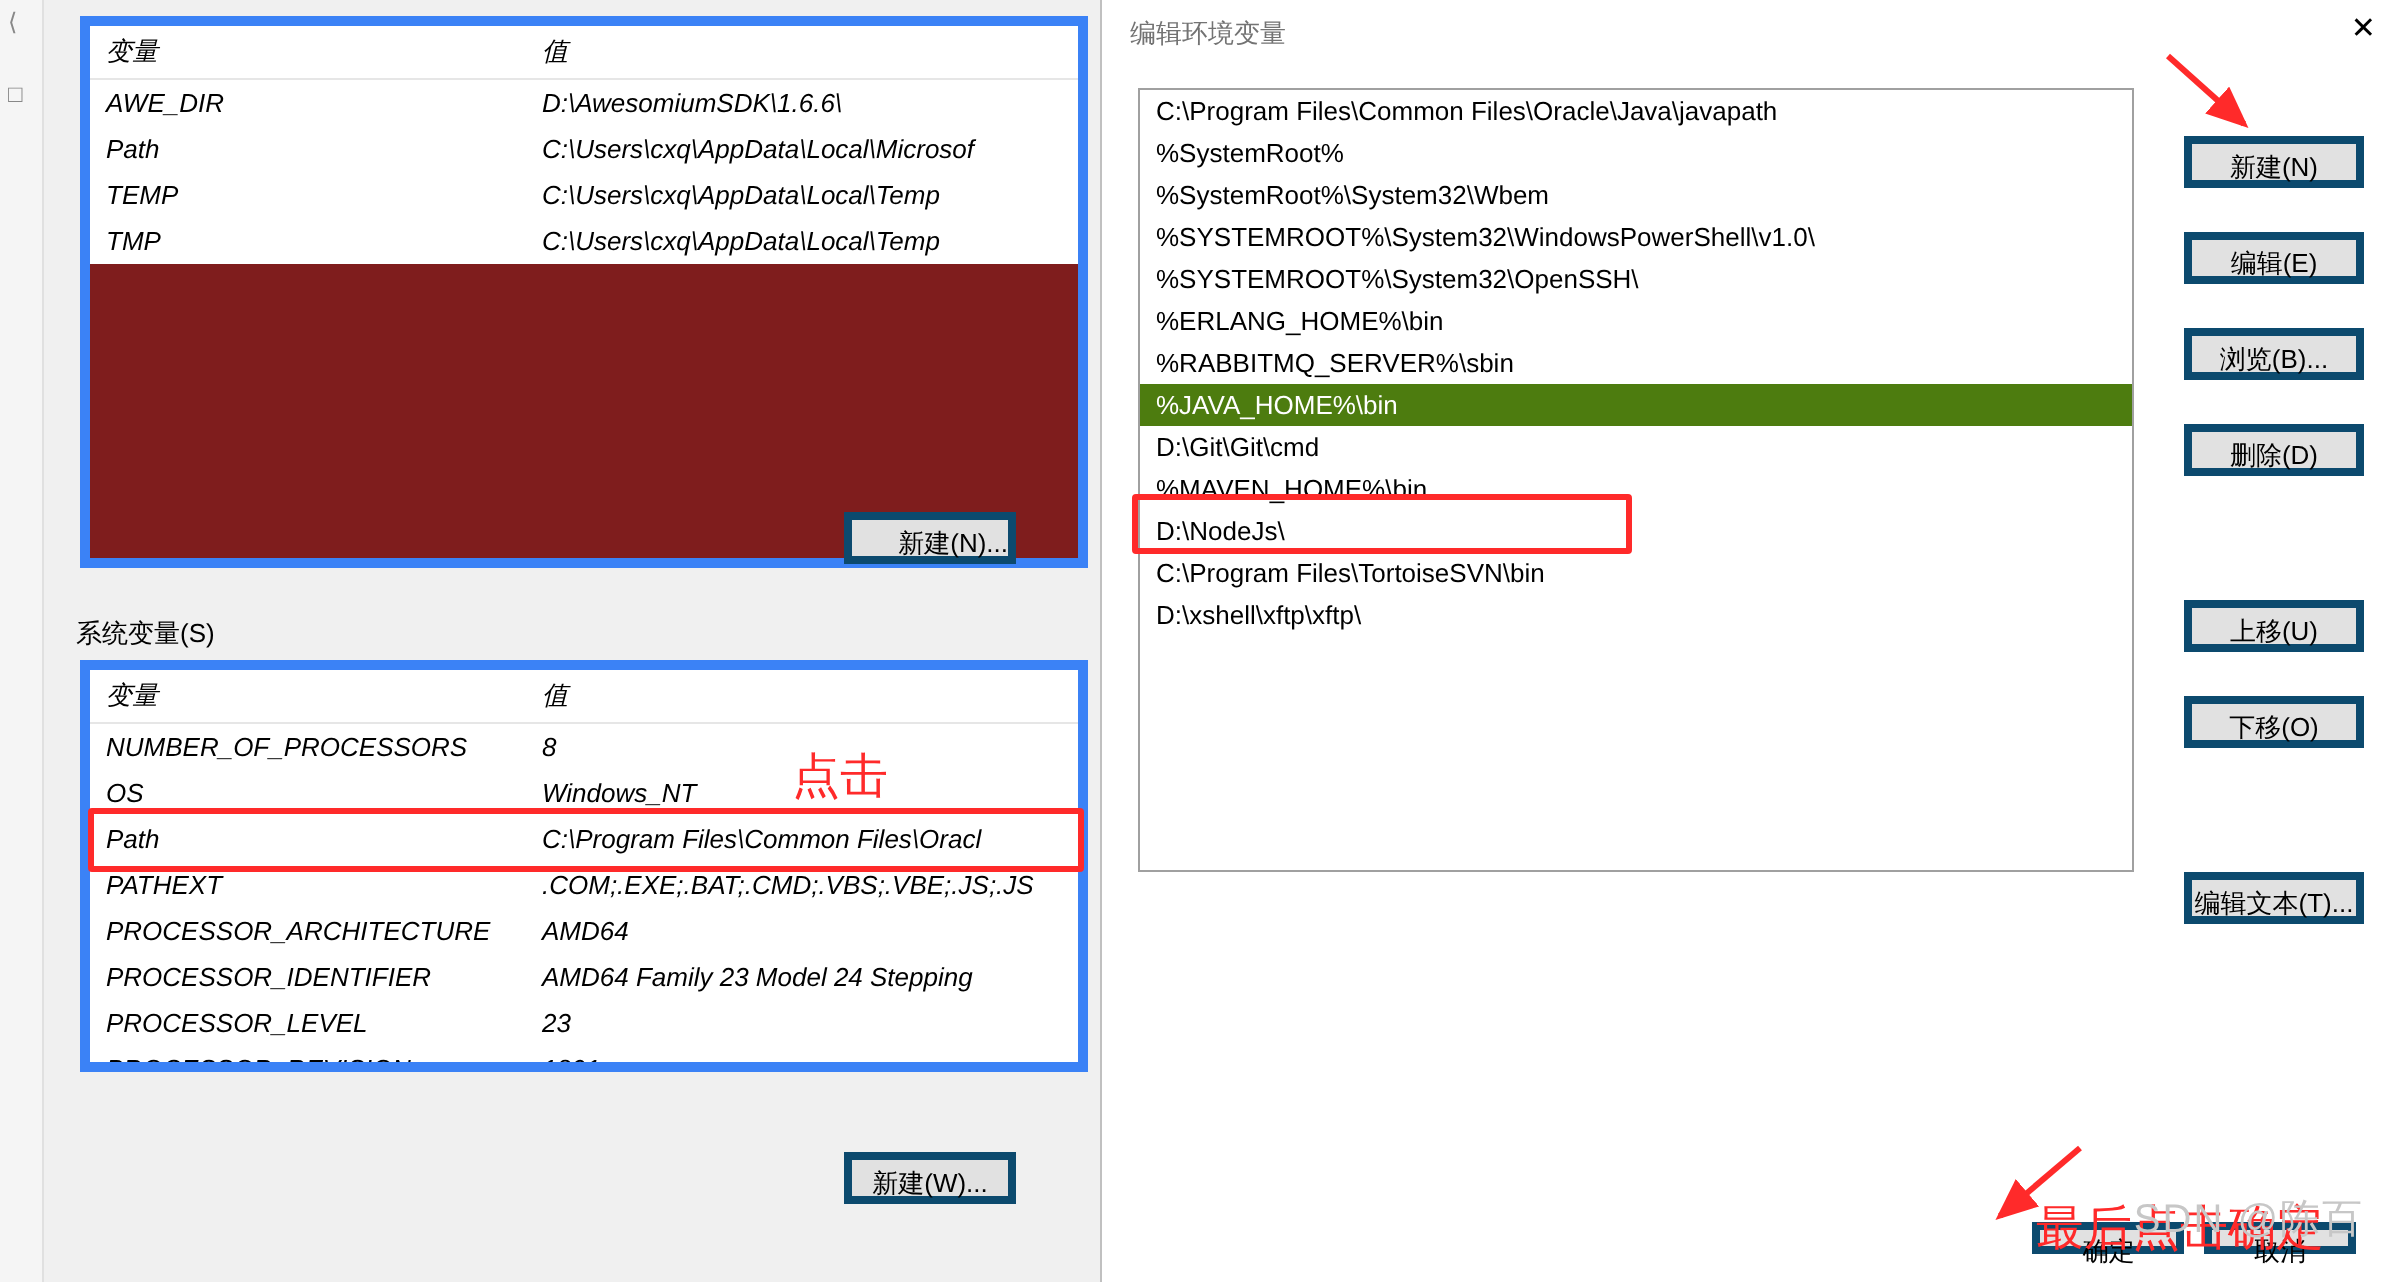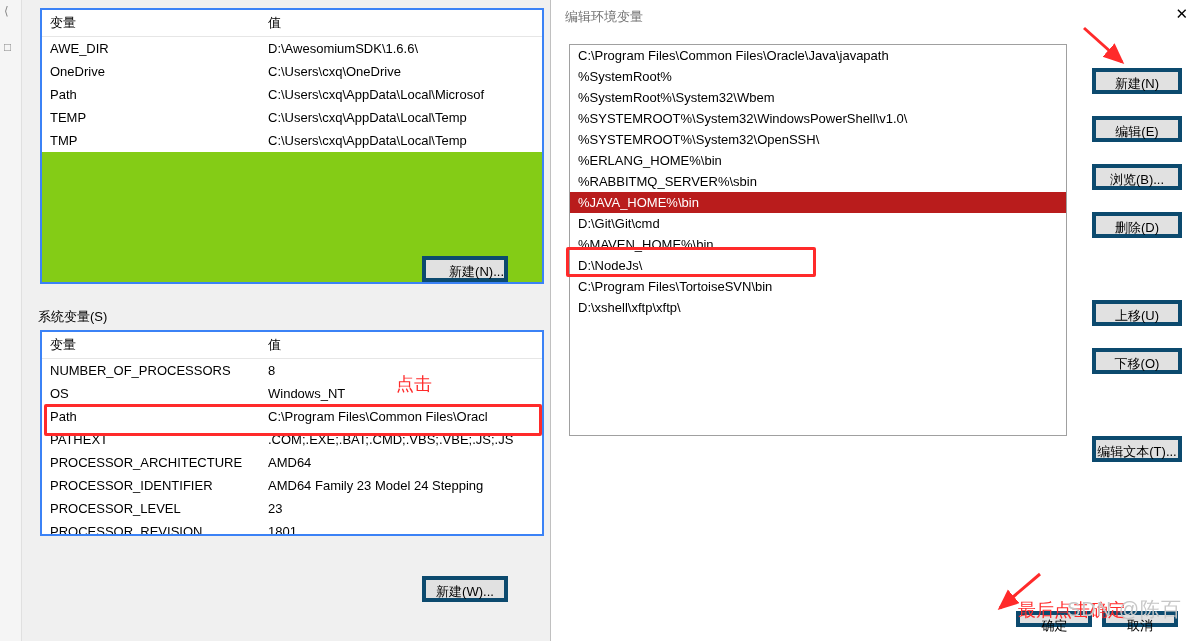--- a/index.html
+++ b/index.html
@@ -1,20 +1,20 @@
 <!DOCTYPE html>
 <html><head>
 <meta charset="utf-8">
 <style>
   * { box-sizing: border-box; margin: 0; padding: 0; font-family: "Microsoft YaHei", "Segoe UI", sans-serif; font-size: 13px; }
   html, body { width: 1196px; height: 641px; background: #f0f0f0; overflow: hidden; }
   .wrap { position: relative; width: 1196px; height: 641px; }
 
   .panel {
-    position: absolute; background: #84cc16; border: 2px solid #3b82f6;
+    position: absolute; background: #7f1d1d; border: 5px solid #3b82f6; font-style: italic;
   }
 
   .user-vars { left: 40px; top: 8px; width: 504px; height: 276px; }
   .sys-section-label { position: absolute; left: 38px; top: 308px; color: #000; }
   .sys-vars { left: 40px; top: 330px; width: 504px; height: 206px; overflow: hidden; }
 
   table.env {
     width: 100%; border-collapse: collapse; background: #fff;
   }
   table.env th {
@@ -43,33 +43,33 @@
   .dlg-title { padding: 8px 14px 6px 14px; color: #737373; }
   .close-x { position: absolute; right: 8px; top: 5px; font-size: 15px; color: #000; cursor: pointer; }
 
   .path-list {
     position: absolute; left: 18px; top: 44px; width: 498px; height: 392px;
     border: 1px solid #a0a0a0; background: #fff; overflow: hidden;
   }
   .path-list .item {
     padding: 3px 8px; white-space: nowrap; color: #000;
   }
-  .path-list .item.selected { background: #b91c1c; color: #fff; }
+  .path-list .item.selected { background: #4d7c0f; color: #fff; }
 
   .right-btns { position: absolute; right: 14px; top: 56px; width: 90px; }
   .right-btns .btn { width: 90px; margin-bottom: 22px; display: block; }
 
   .dlg-bottom { position: absolute; bottom: 8px; right: 18px; }
   .dlg-bottom .btn { margin-left: 6px; }
 
   
   .red-box {
     position: absolute; border: 3px solid #ff2a2a; border-radius: 2px; pointer-events: none;
   }
-  .red-text { position: absolute; color: #ff2a2a; font-size: 18px; font-weight: 500; pointer-events: none; }
+  .red-text { position: absolute; color: #ff2a2a; font-size: 24px; font-weight: 500; pointer-events: none; }
   .arrow-svg { position: absolute; pointer-events: none; }
 
   .hi-row td { background: transparent; }
 
   .watermark {
     position: absolute; right: 14px; bottom: 18px; color: #c7c7c7; font-size: 20px; letter-spacing: 1px;
     pointer-events: none;
   }
 
   .left-gutter {
@@ -92,24 +92,20 @@
       <thead>
         <tr>
           <th class="c1">变量</th>
           <th class="c2">值</th>
         </tr>
       </thead>
       <tbody id="user-vars-body">
           <tr>
             <td class="c1">AWE_DIR</td>
             <td class="c2">D:\AwesomiumSDK\1.6.6\</td>
-          </tr>
-          <tr>
-            <td class="c1">OneDrive</td>
-            <td class="c2">C:\Users\cxq\OneDrive</td>
           </tr>
           <tr>
             <td class="c1">Path</td>
             <td class="c2">C:\Users\cxq\AppData\Local\Microsof</td>
           </tr>
           <tr>
             <td class="c1">TEMP</td>
             <td class="c2">C:\Users\cxq\AppData\Local\Temp</td>
           </tr>
           <tr>

